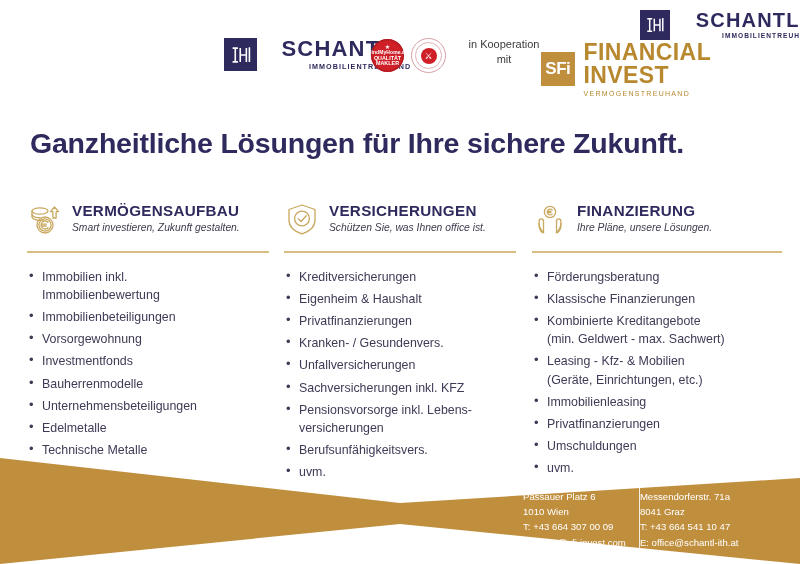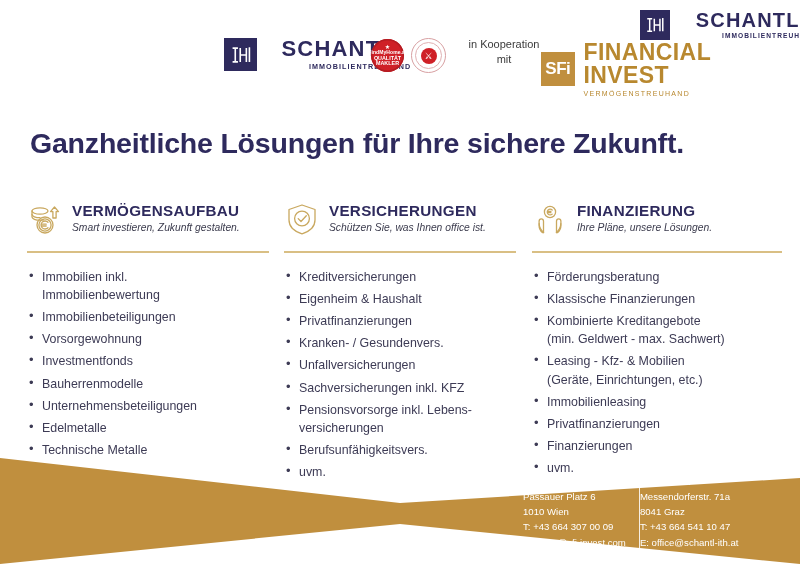--- a/index.html
+++ b/index.html
@@ -425,21 +425,21 @@
       </div>
     </div>
     <div class="col-rule"></div>
     <ul class="col-list">
       <li><span>Förderungsberatung</span></li>
       <li><span>Klassische Finanzierungen</span></li>
       <li><span>Kombinierte Kreditangebote</span><span class="cont">(min. Geldwert - max. Sachwert)</span></li>
       <li><span>Leasing - Kfz- &amp; Mobilien</span><span class="cont">(Geräte, Einrichtungen, etc.)</span></li>
       <li><span>Immobilienleasing</span></li>
       <li><span>Privatfinanzierungen</span></li>
-      <li><span>Finanzierungen</span></li>
+      <li><span>Umschuldungen</span></li>
       <li><span>uvm.</span></li>
     </ul>
   </div>
 </div>
 
 <div class="footer-band">
   <svg width="800" height="124" viewBox="0 0 800 124" aria-hidden="true">
 
     <polygon points="0,18 400,63 400,84 0,124" fill="#c08f3e"></polygon>
 

